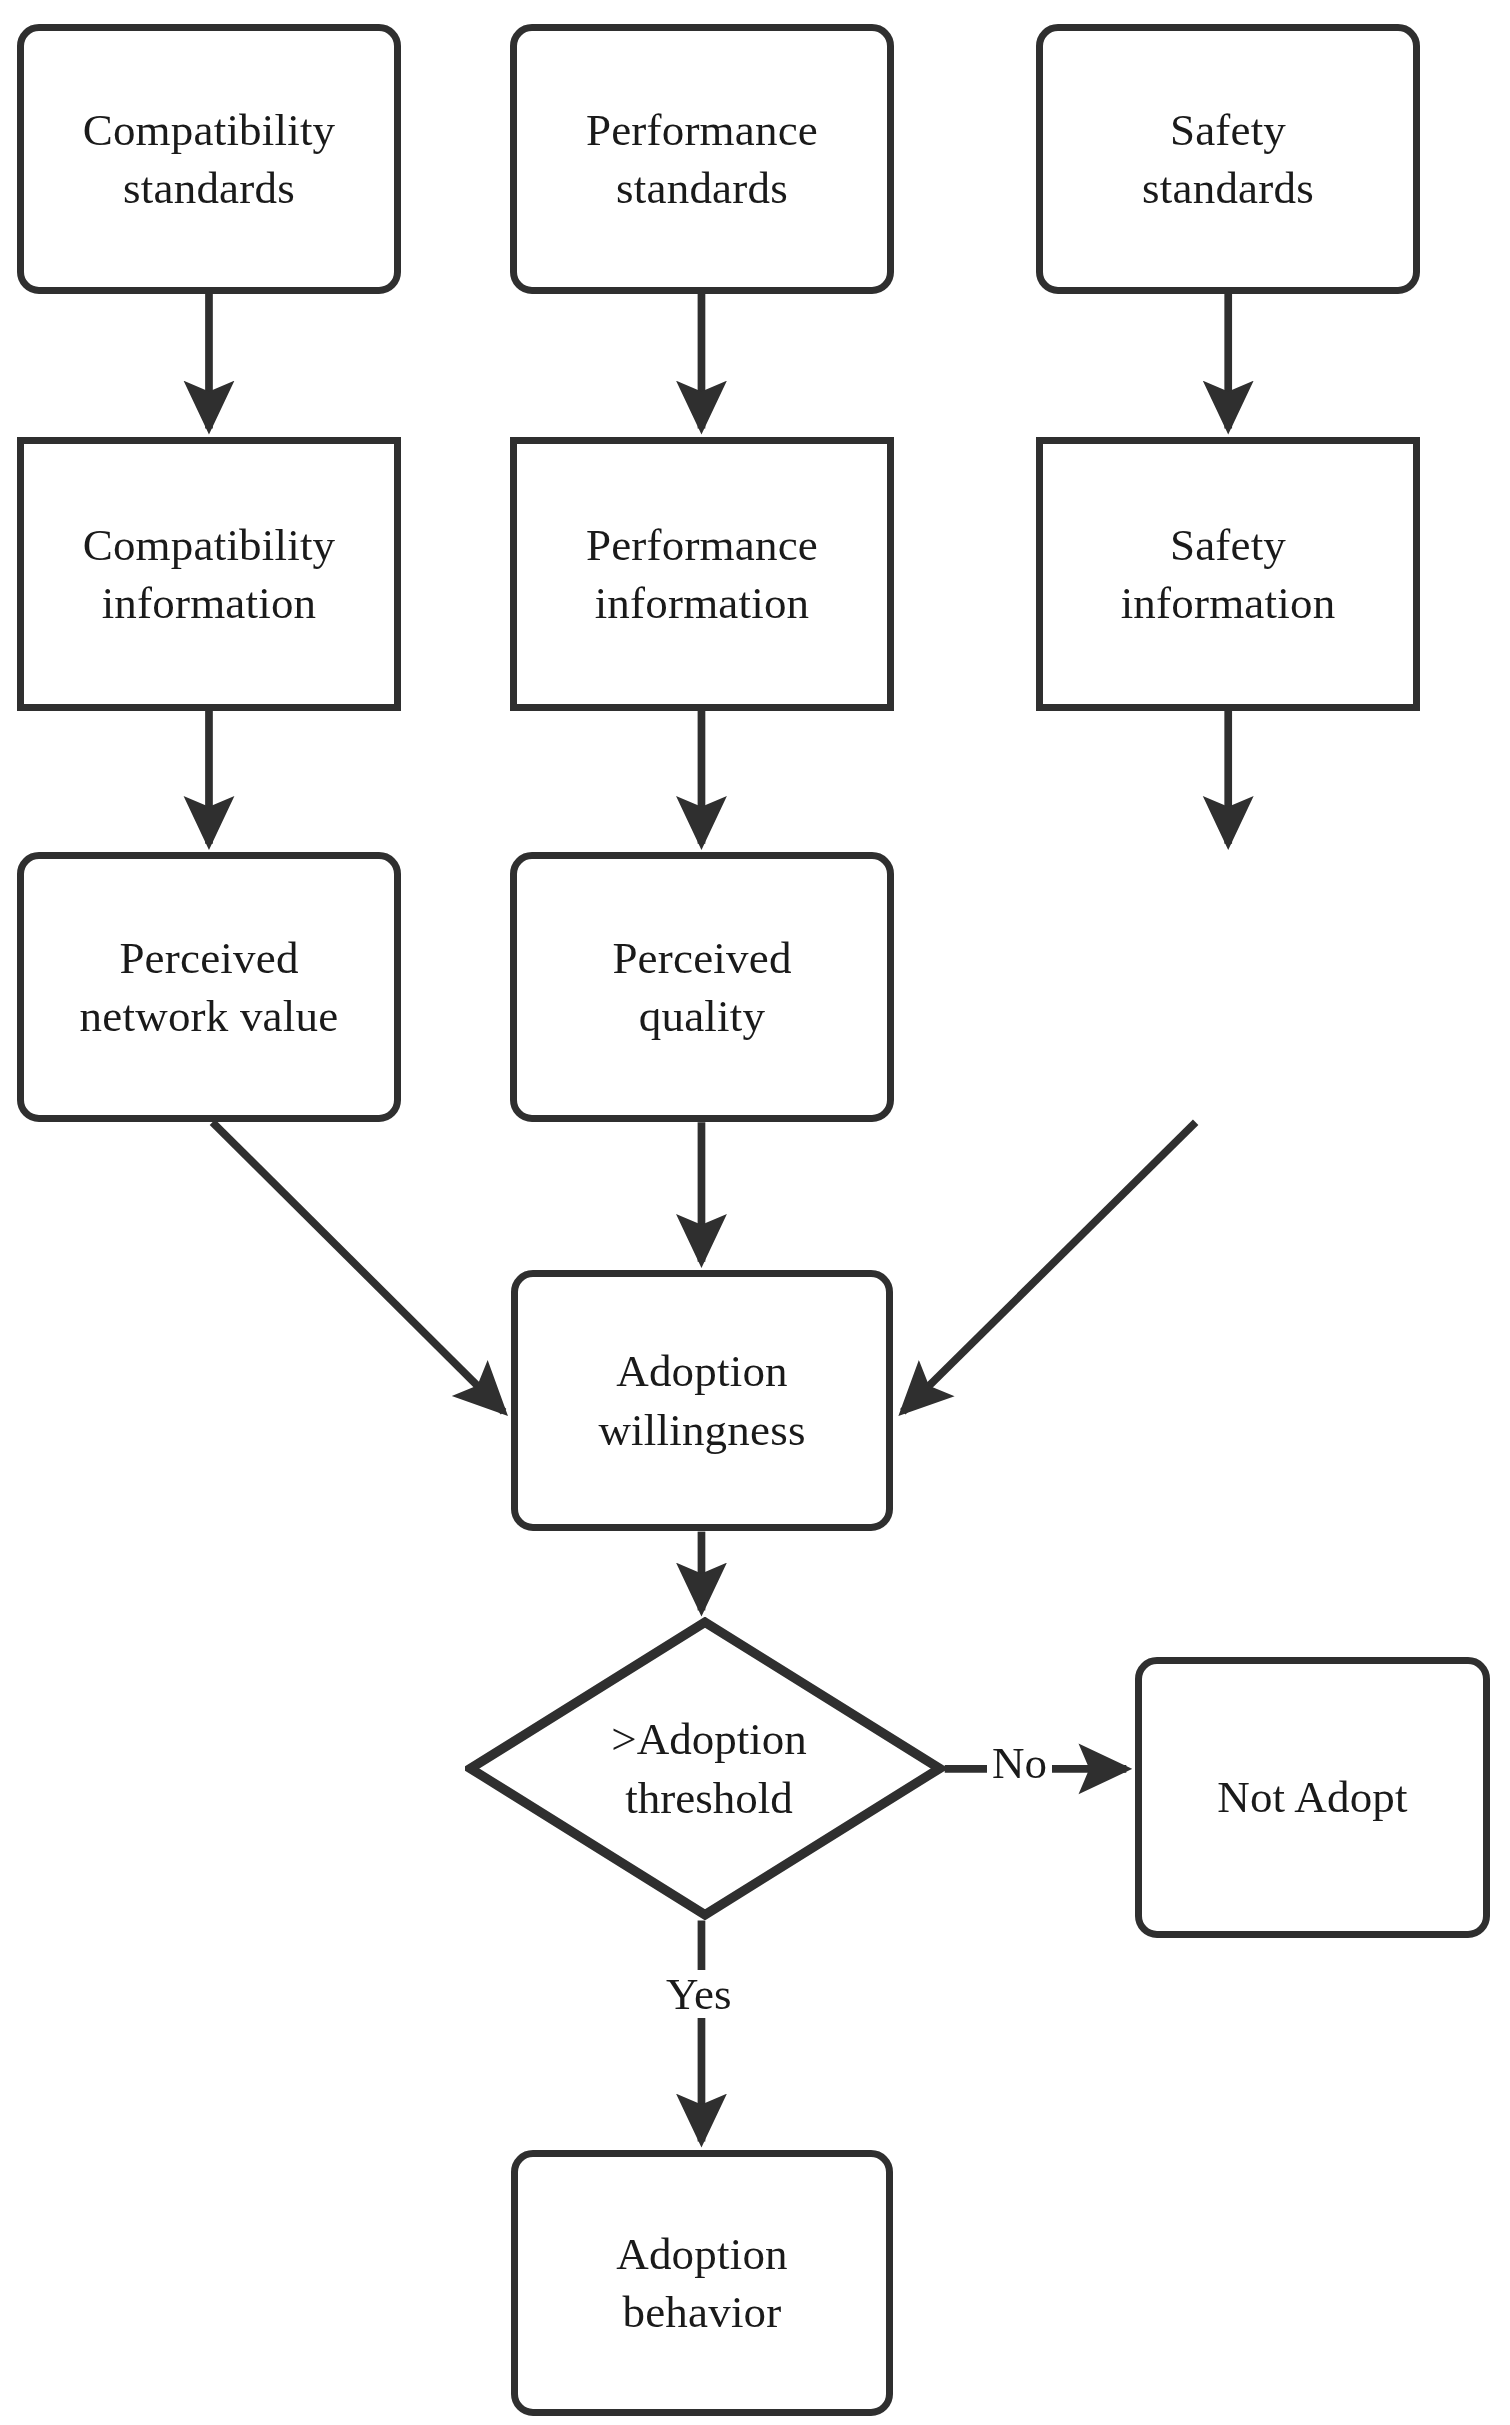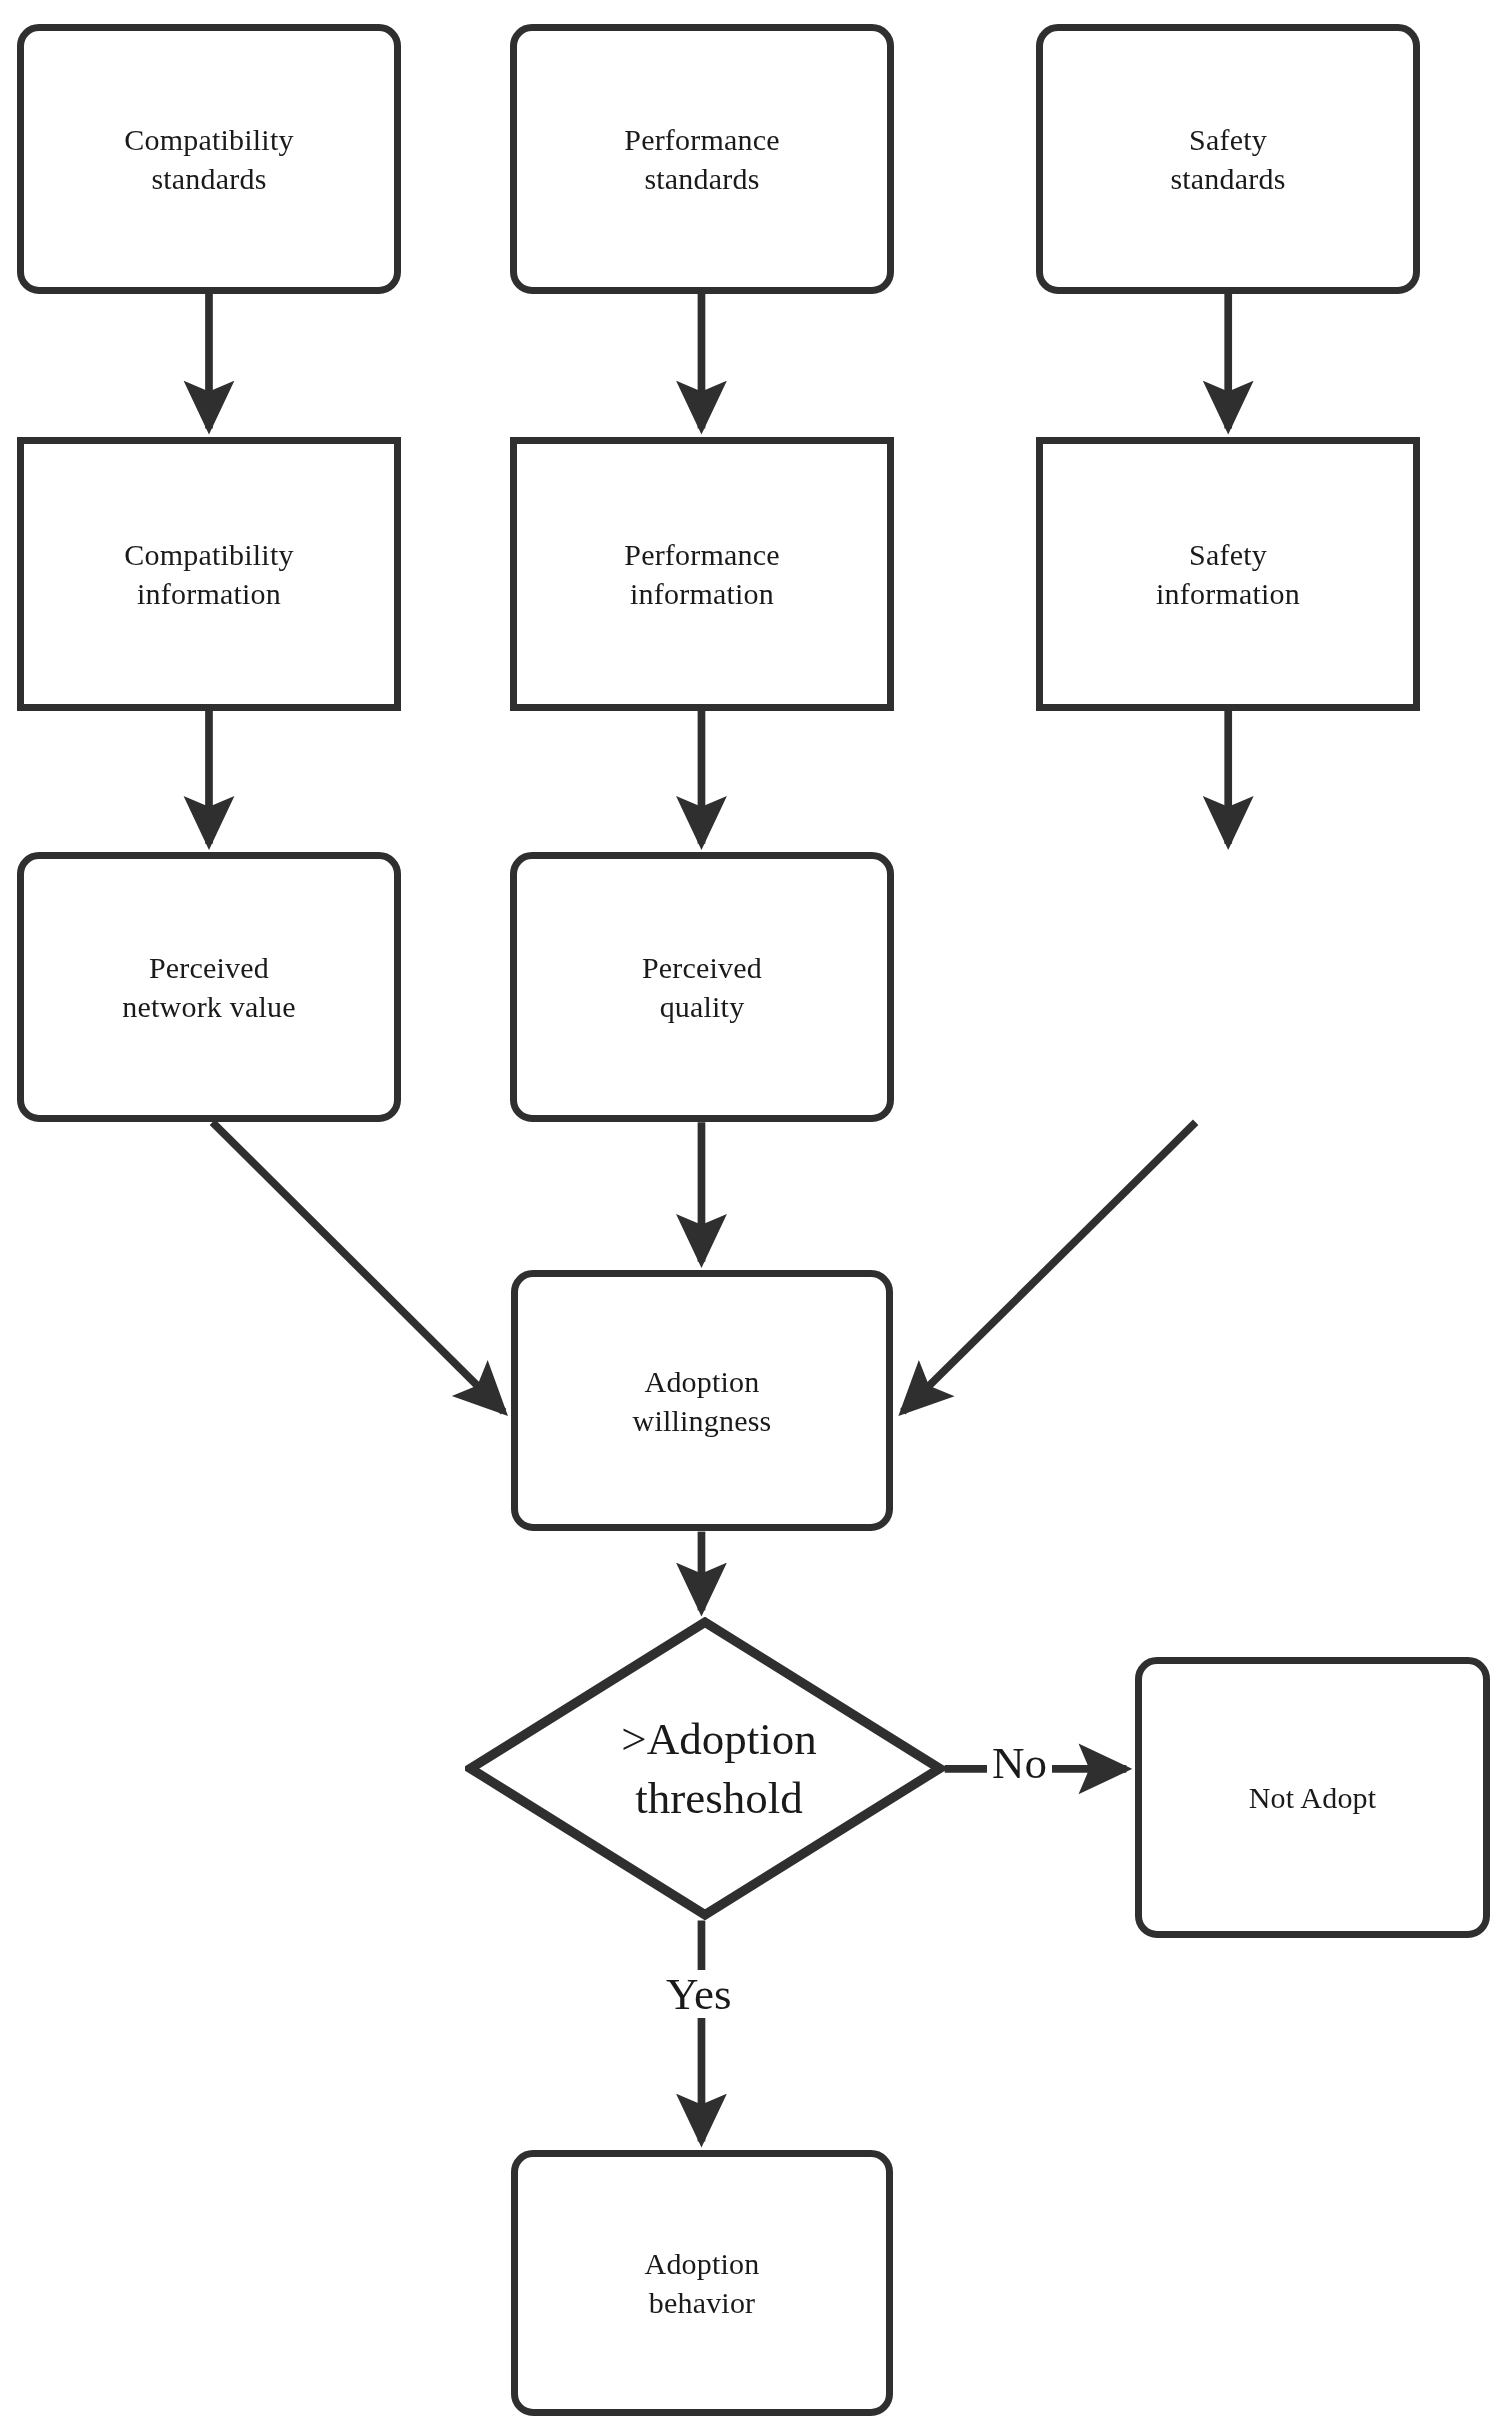--- a/index.html
+++ b/index.html
@@ -26,35 +26,35 @@
   .node {
     position: absolute;
     box-sizing: border-box;
     border: 7.7px solid #2f2f2f;
     background: #ffffff;
     display: flex;
     align-items: center;
     justify-content: center;
     text-align: center;
     color: #1a1a1a;
-    font-size: 30px;
+    font-size: 45px;
     line-height: 1.30;
     letter-spacing: 0.2px;
     padding: 16px 12px;
   }
   .node.sharp { border-radius: 0; }
   .node.round { border-radius: 22px; }
   .node .label { display: block; white-space: pre-line; }
 
   .diamond-wrap {
     position: absolute;
   }
   .diamond-text {
     position: absolute;
-    left: 14px;
+    left: 4px;
     top: 0;
     width: 100%;
     height: 100%;
     display: flex;
     align-items: center;
     justify-content: center;
     text-align: center;
     color: #1a1a1a;
     font-size: 45px;
     line-height: 1.30;

